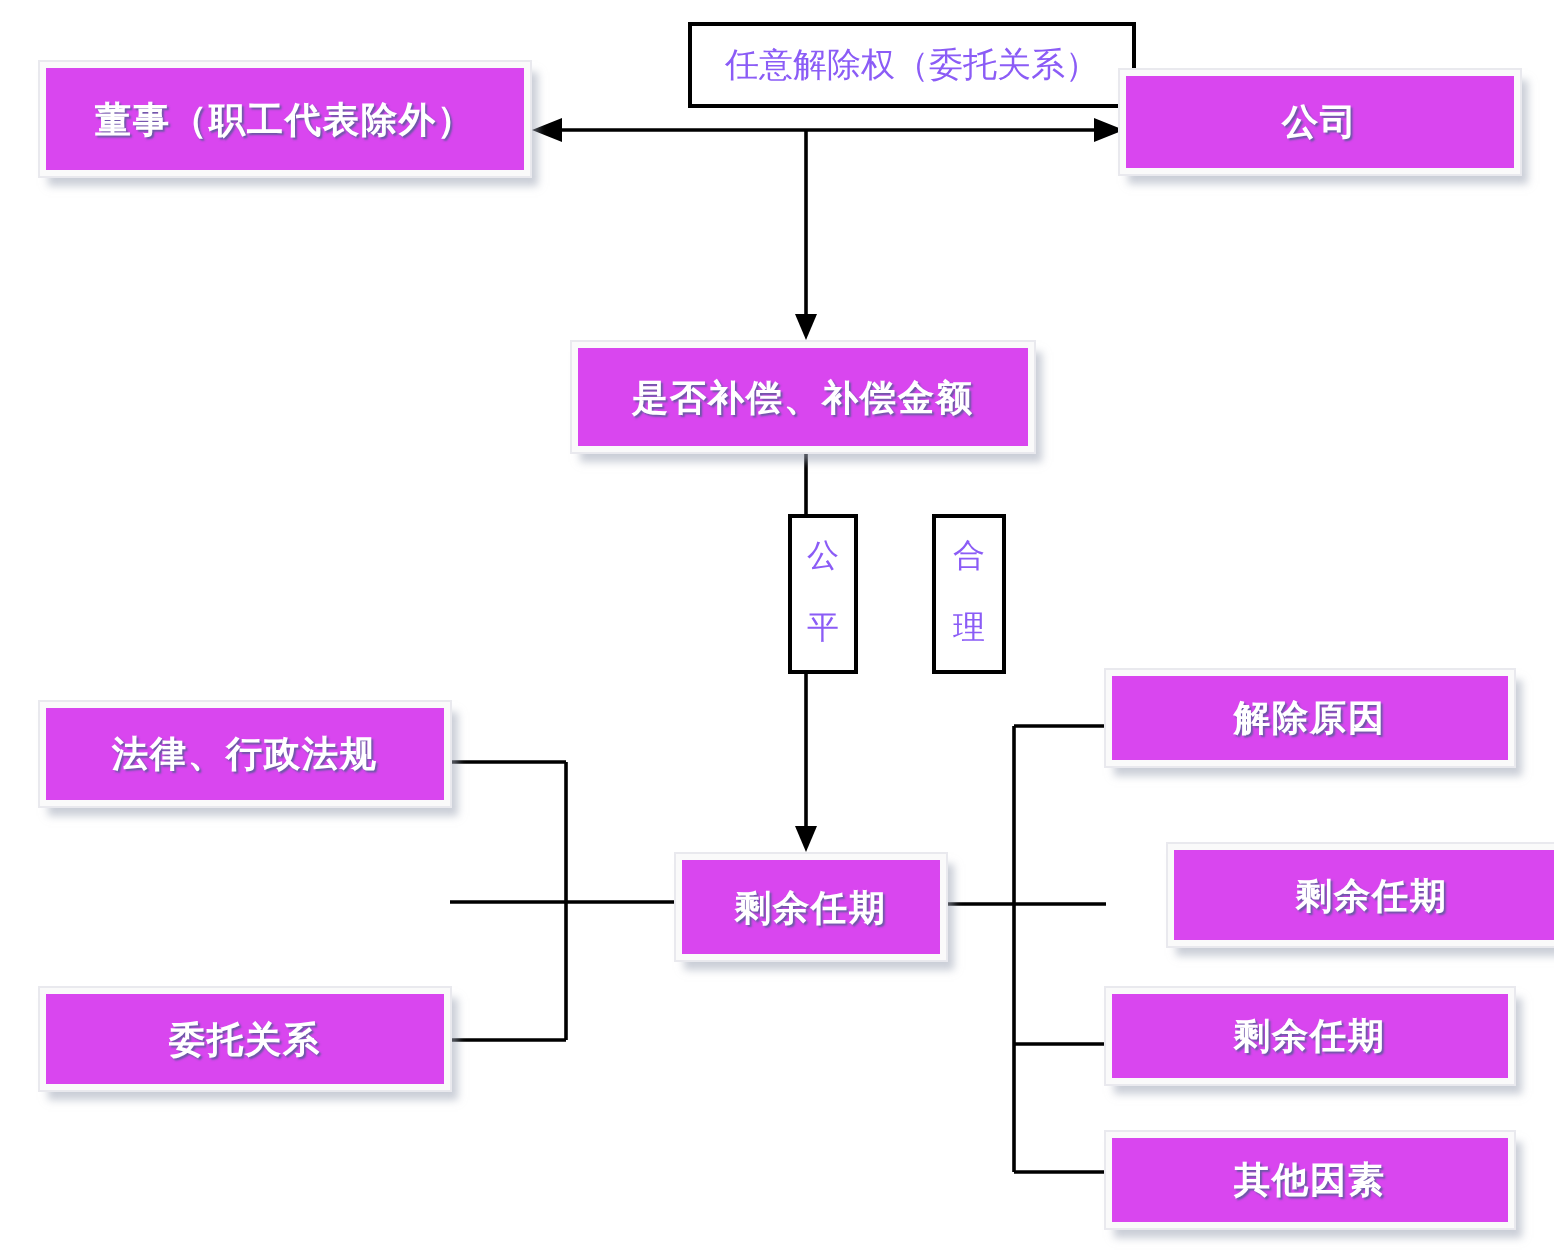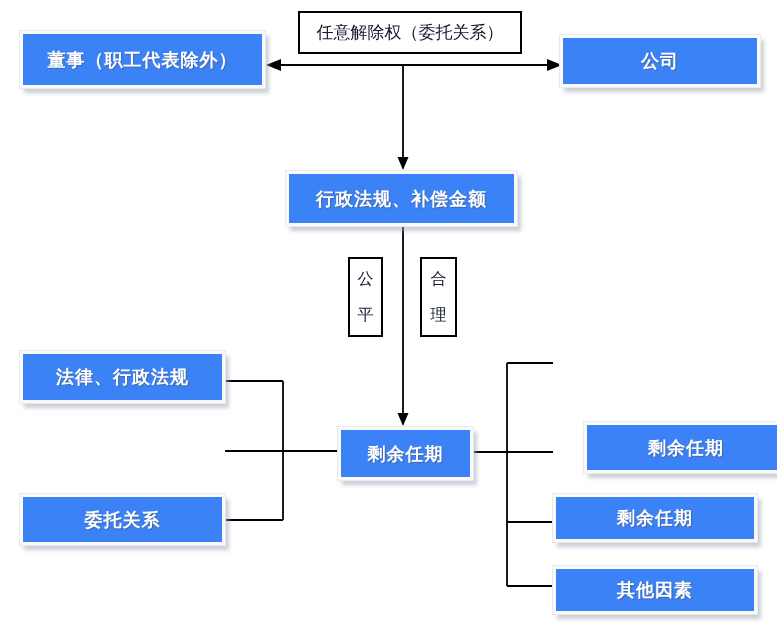--- a/index.html
+++ b/index.html
@@ -19,44 +19,45 @@
     position: absolute;
     left: 0;
     top: 0;
     width: 777px;
     height: 625px;
     pointer-events: none;
   }
   .node {
     position: absolute;
     box-sizing: border-box;
-    background: #3b82f6;
+    background: #d946ef;
     border: 3px solid #fafafa;
     box-shadow: 0 0 0 1px #e9e9ee, 4px 5px 4px rgba(158, 165, 183, 0.55);
     display: flex;
     align-items: center;
     justify-content: center;
     color: #ffffff;
     font-weight: bold;
     font-size: 18px;
     letter-spacing: 1px;
     text-shadow: 1px 1px 1px rgba(70, 95, 140, 0.75);
     white-space: nowrap;
   }
   .plain {
     position: absolute;
     box-sizing: border-box;
     background: #ffffff;
     border: 2px solid #000000;
     display: flex;
     align-items: center;
     justify-content: center;
-    color: #0f172a;
+    color: #8b5cf6;
     font-size: 17px;
     white-space: nowrap;
+    margin-left: 46px;
   }
   .vbox {
     white-space: normal;
     font-size: 16px;
   }
   .vbox .vtext {
     width: 1em;
     line-height: 36px;
     text-align: center;
     word-break: break-all;
@@ -110,32 +111,33 @@
       <polygon points="403,426 397.5,413 408.5,413"></polygon>
     </g>
   </svg>
 
   <div class="node" id="box-director">董事（职工代表除外）</div>
 
   <div class="plain" id="box-title">任意解除权（委托关系）</div>
 
   <div class="node" id="box-company">公司</div>
 
-  <div class="node" id="box-compensation">行政法规、补偿金额</div>
+  <div class="node" id="box-compensation">是否补偿、补偿金额</div>
 
   <div class="plain vbox" id="box-reasonable">
     <span class="vtext">合理</span>
   </div>
 
   <div class="plain vbox" id="box-fair">
     <span class="vtext">公平</span>
   </div>
 
   <div class="node" id="box-factors">剩余任期</div>
 
   <div class="node" id="box-law">法律、行政法规</div>
   <div class="node" id="box-contract">委托关系</div>
 
+  <div class="node" id="box-reason">解除原因</div>
   <div class="node" id="box-term">剩余任期</div>
   <div class="node" id="box-salary">剩余任期</div>
   <div class="node" id="box-other">其他因素</div>
 
 </div>
 
 </body></html>

